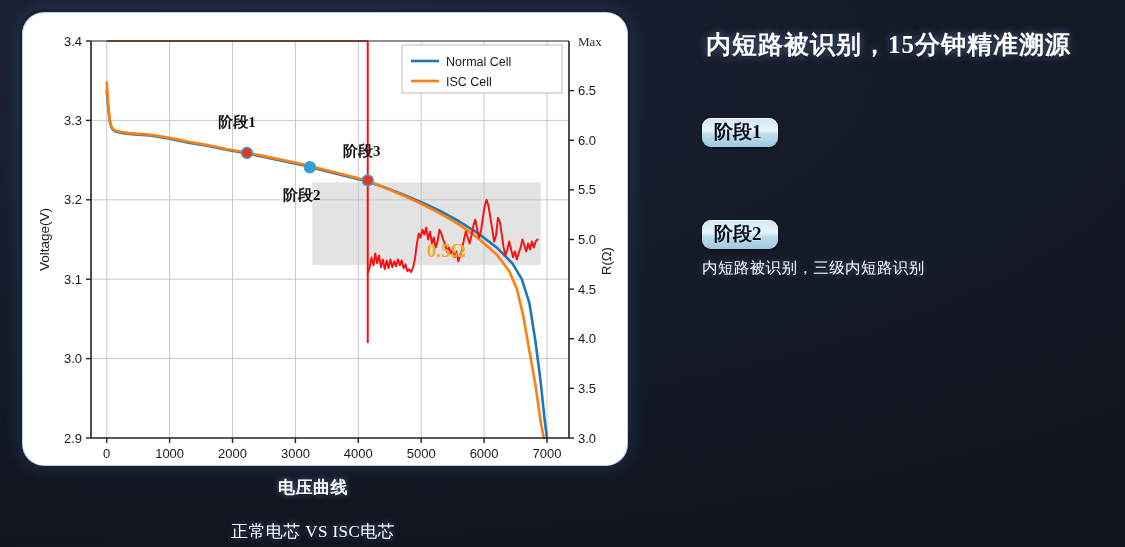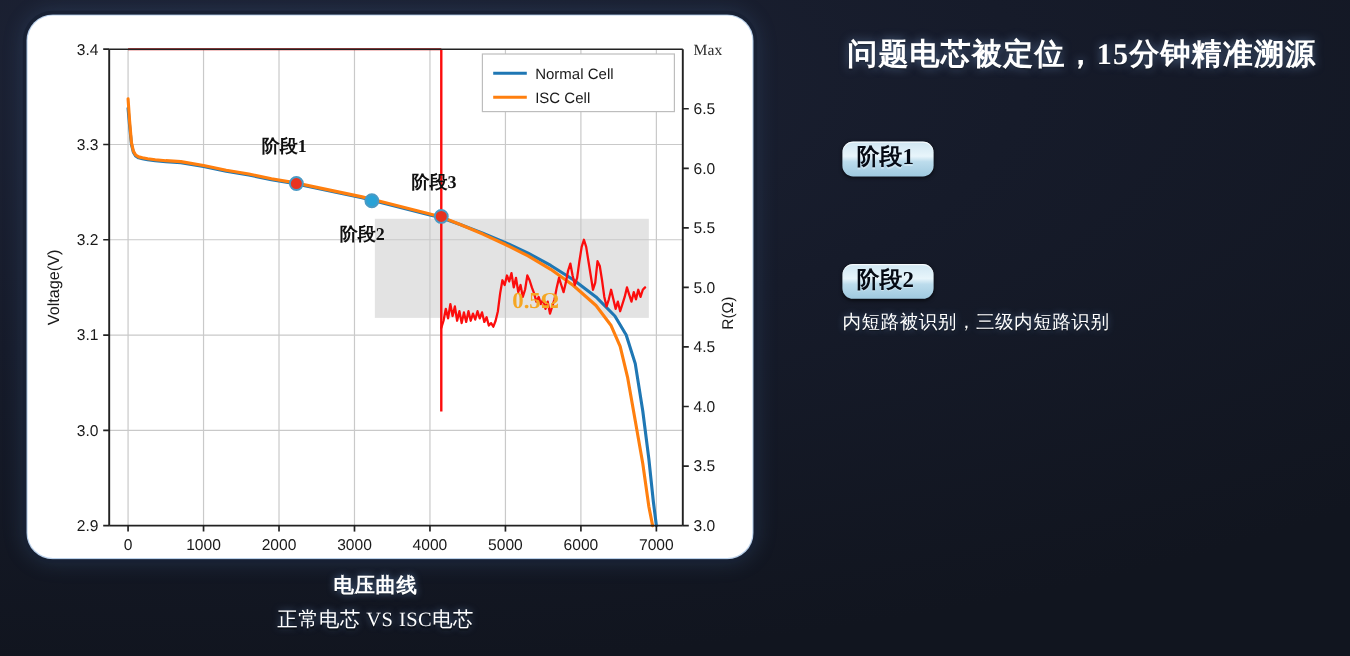--- a/index.html
+++ b/index.html
@@ -27,21 +27,21 @@
     position:absolute;left:11px;top:476px;width:604px;text-align:center;
     color:#ffffff;
   }
   #caption .cap-main{
     font-family:"Liberation Serif","DejaVu Serif",serif;
     font-weight:bold;font-size:17px;letter-spacing:.5px;
     text-shadow:0 0 6px rgba(140,190,255,.55),0 1px 1px #000;
   }
   #caption .cap-sub{
     font-family:"Liberation Serif","DejaVu Serif",serif;
-    font-size:17px;margin-top:6px;letter-spacing:.4px;
+    font-size:17px;margin-top:21px;letter-spacing:.4px;
     text-shadow:0 0 6px rgba(140,190,255,.5),0 1px 1px #000;
   }
   
   #right{position:absolute;left:660px;top:0;width:465px;height:547px;}
   #headline{
     position:absolute;left:46px;top:28px;width:420px;
     font-family:"Liberation Serif","DejaVu Serif",serif;
     font-size:25px;font-weight:bold;color:#fff;letter-spacing:1px;
     white-space:nowrap;
     text-shadow:0 0 8px rgba(150,195,255,.5),0 1px 2px rgba(0,0,0,.9);
@@ -158,21 +158,21 @@
     </div>
   </div>
 
   <div id="caption">
     <div class="cap-main">电压曲线</div>
     <div class="cap-sub">正常电芯 VS ISC电芯</div>
   </div>
 
   <div id="right">
 
-    <div id="headline">问题电芯被定位，15分钟精准溯源</div>
+    <div id="headline">内短路被识别，15分钟精准溯源</div>
 
     <div class="stage-block" style="top:118px">
       <span class="stage-badge">阶段1</span>
     </div>
 
     <div class="stage-block" style="top:220px">
       <span class="stage-badge">阶段2</span>
       <div class="stage-desc">内短路被识别，三级内短路识别</div>
     </div>
 

